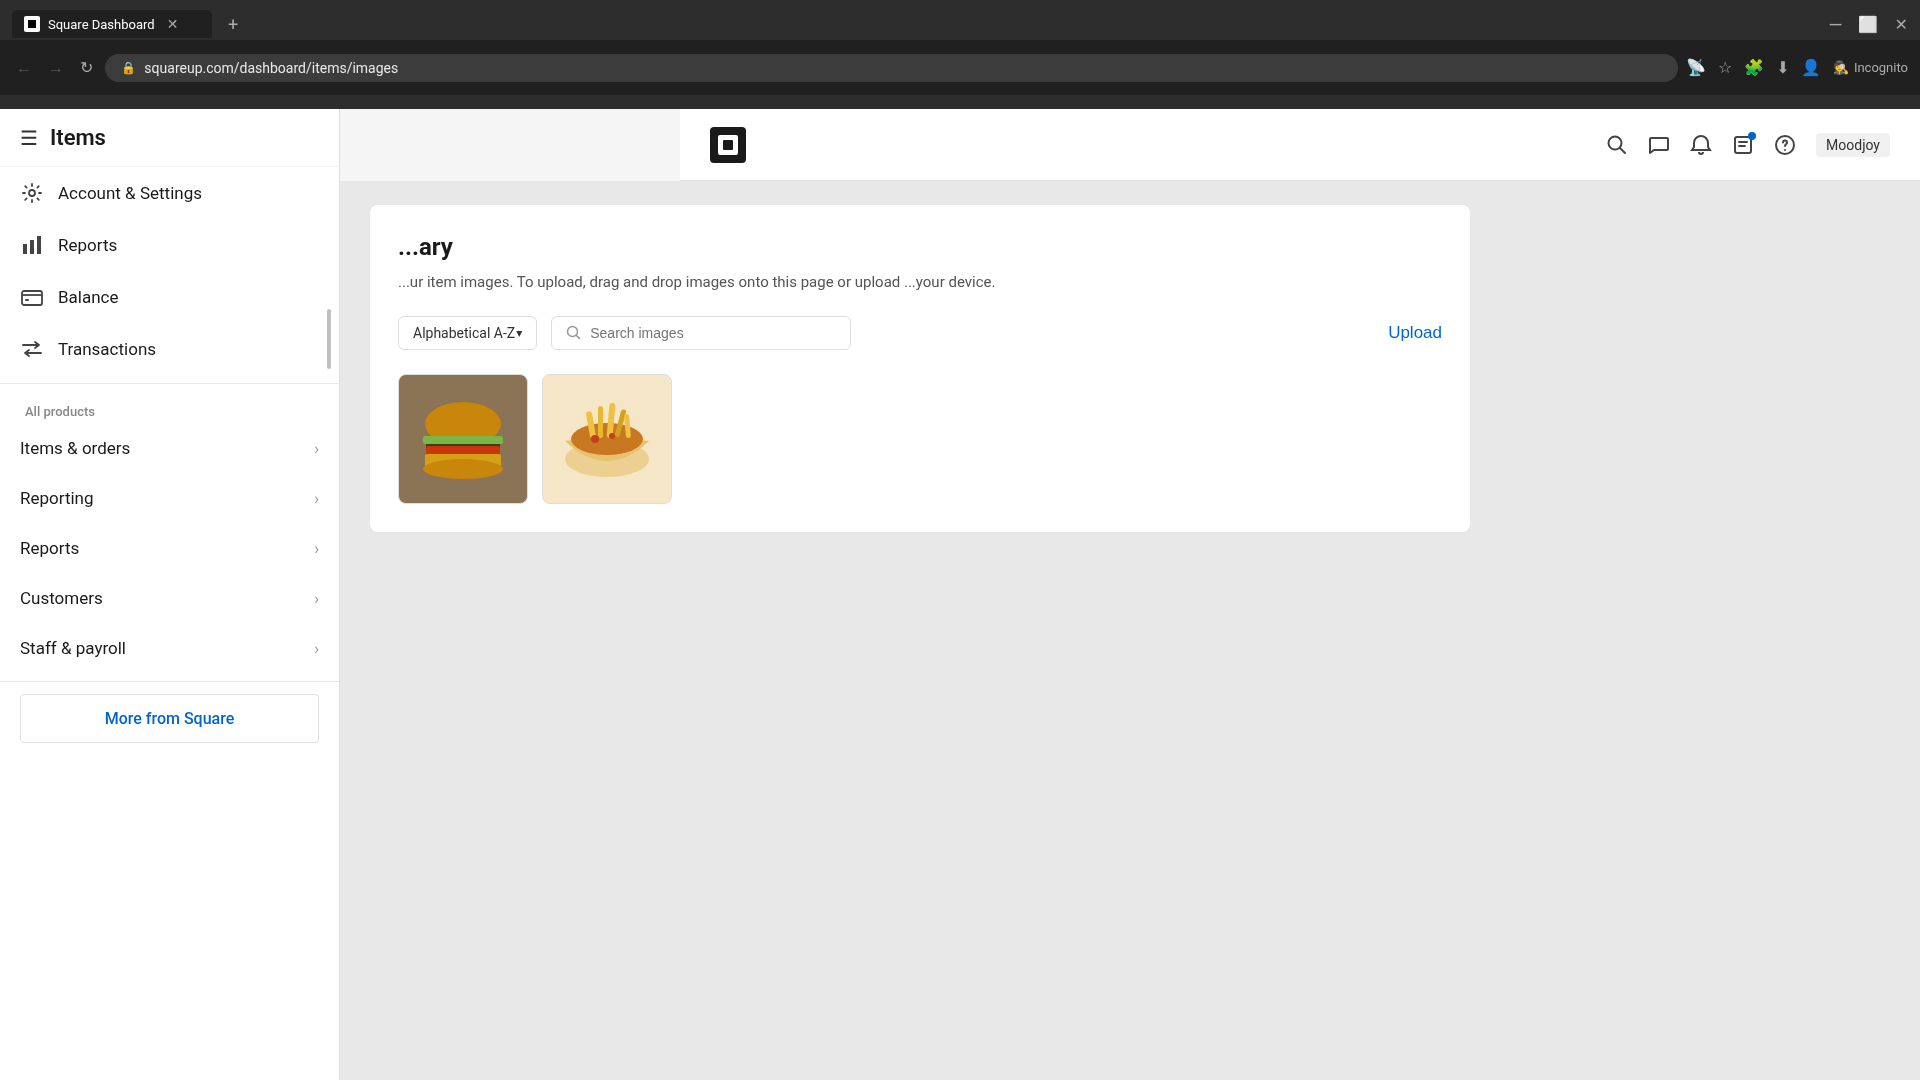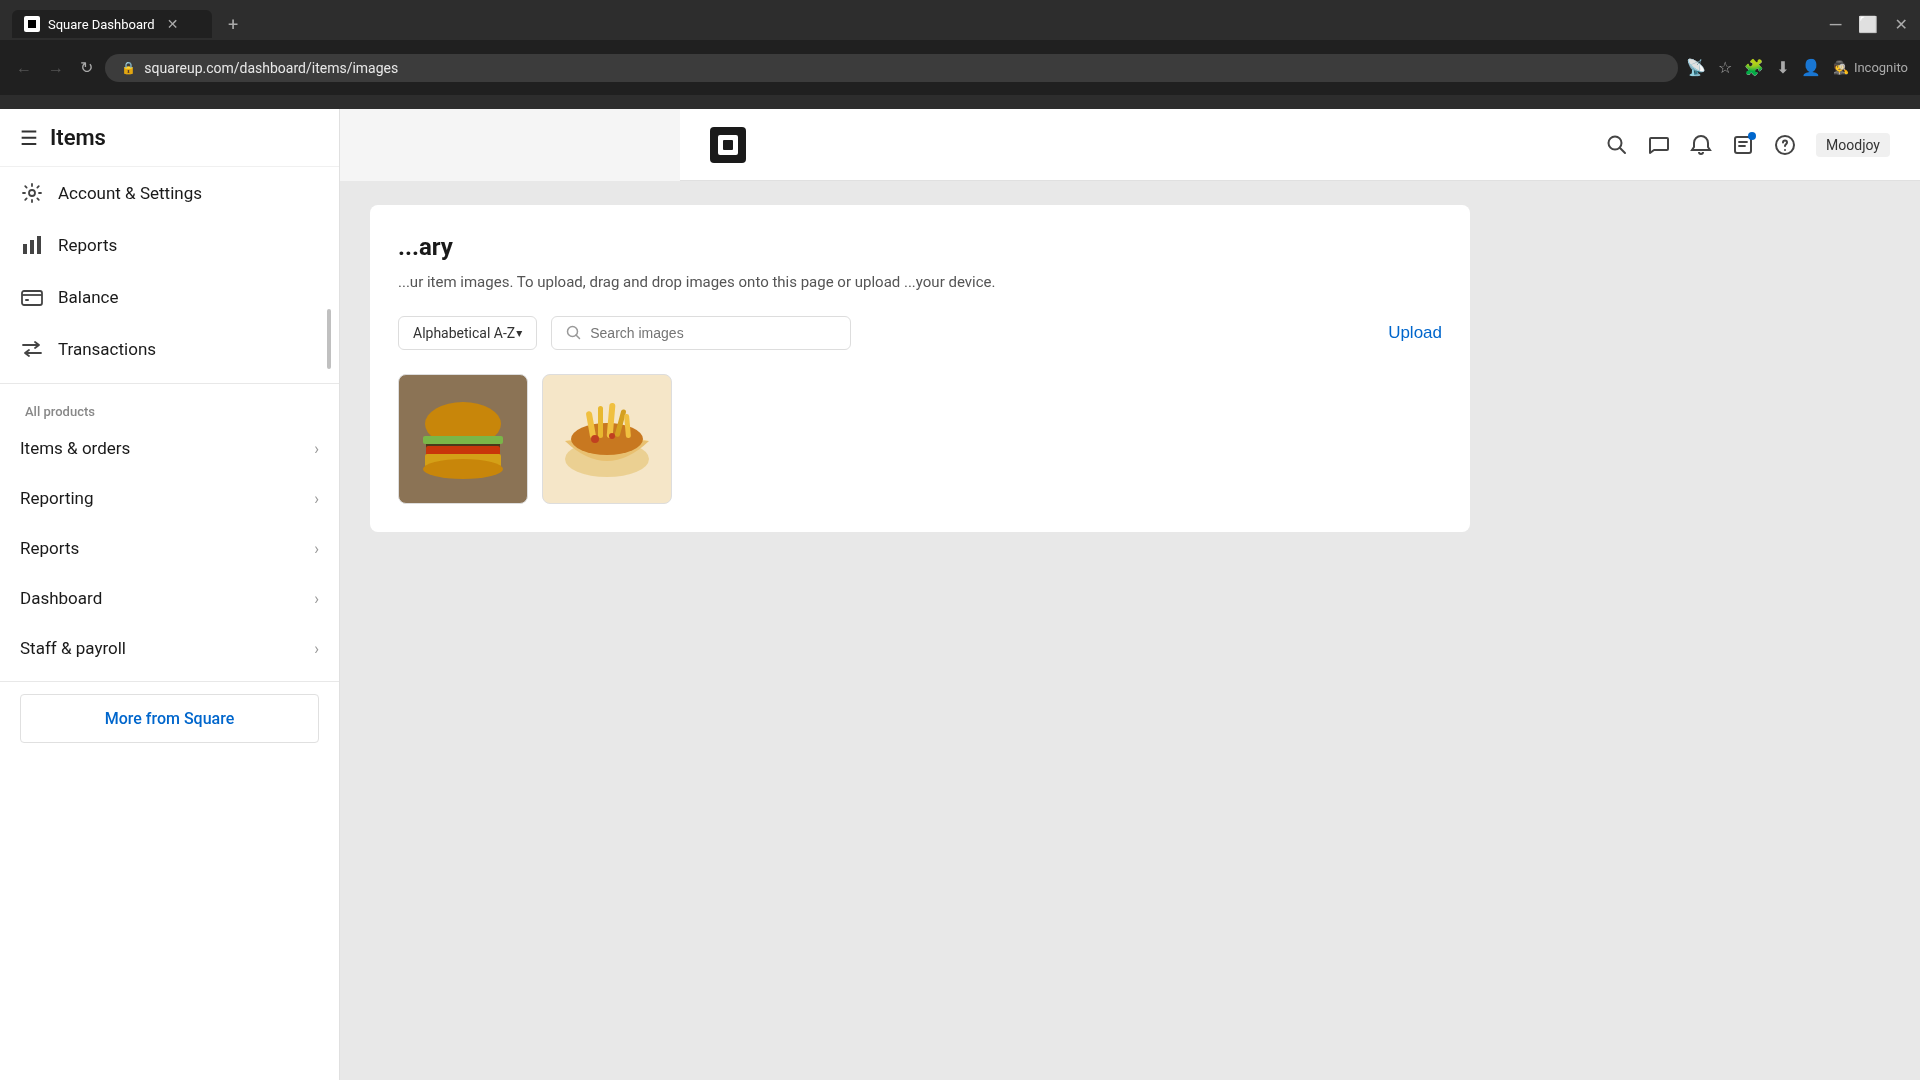--- a/index.html
+++ b/index.html
@@ -173,21 +173,21 @@
         <span class="section-label">Reporting</span>
         <span class="section-arrow">›</span>
       </div>
 
       <div class="sidebar-section-item">
         <span class="section-label">Reports</span>
         <span class="section-arrow">›</span>
       </div>
 
       <div class="sidebar-section-item">
-        <span class="section-label">Dashboard</span>
+        <span class="section-label">Customers</span>
         <span class="section-arrow">›</span>
       </div>
 
       <div class="sidebar-section-item">
         <span class="section-label">Staff &amp; payroll</span>
         <span class="section-arrow">›</span>
       </div>
 
       <div class="sidebar-divider"></div>
 

